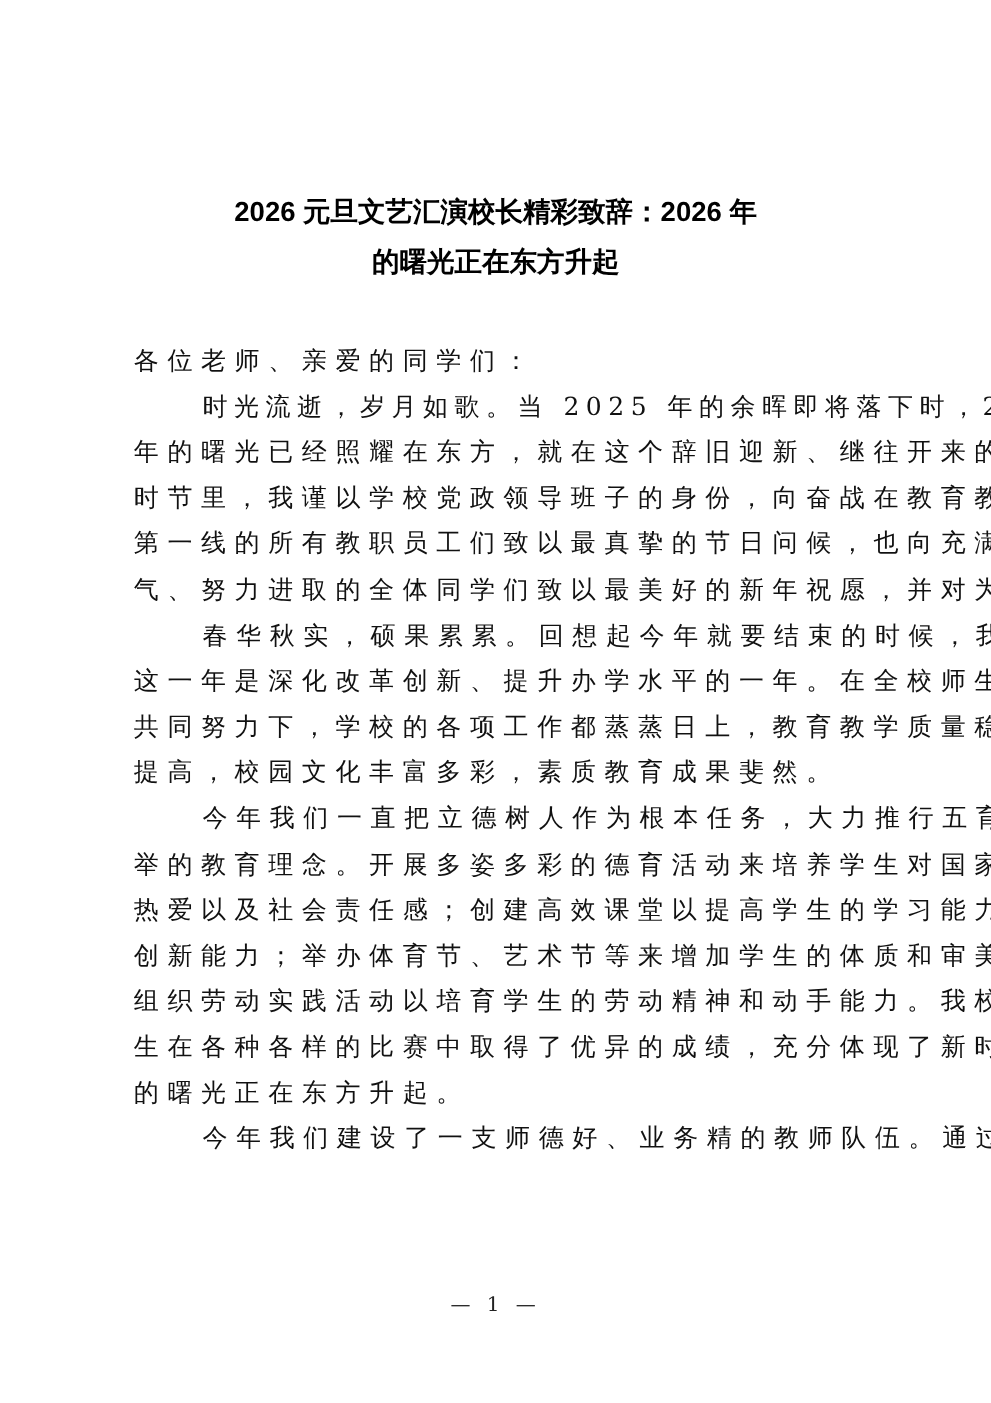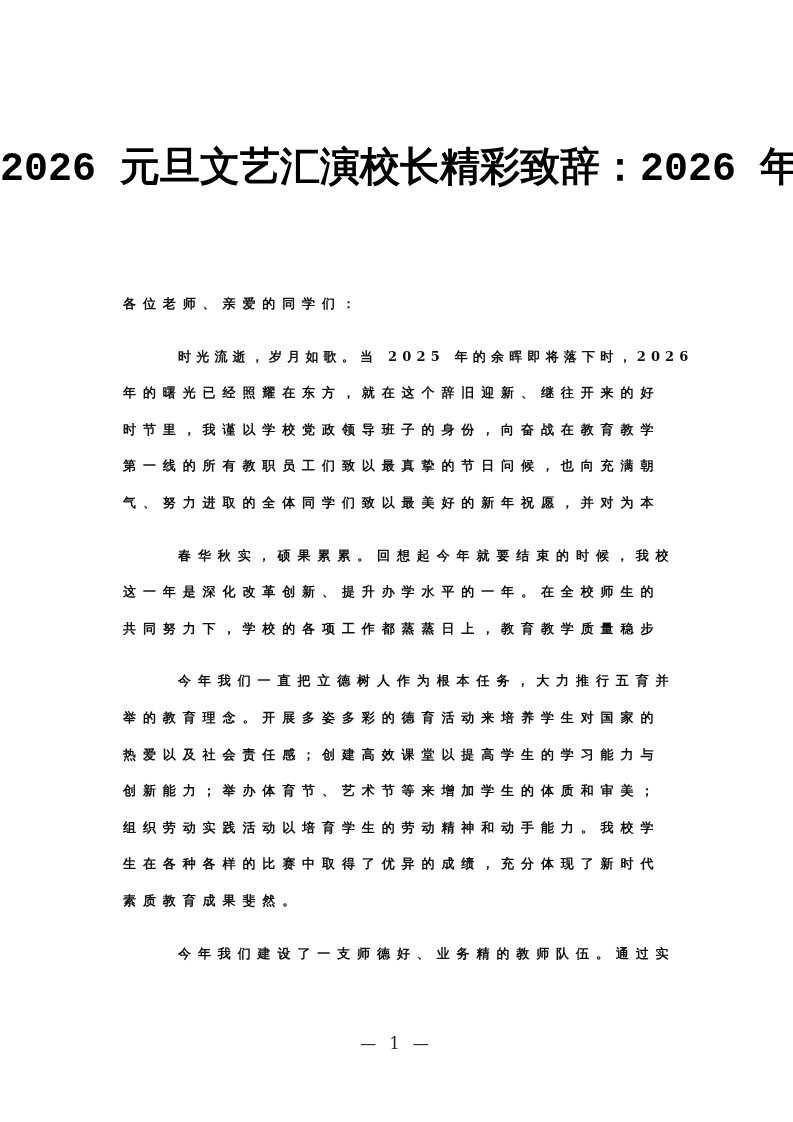--- a/index.html
+++ b/index.html
@@ -1,58 +1,60 @@
 <!DOCTYPE html>
 <html><head>
 <meta charset="utf-8">
 <style>
   html, body { margin:0; padding:0; background:#fff; }
   body { width:793px; height:1122px; position:relative; overflow:hidden;
          font-family: "DejaVu Serif", "Liberation Serif", serif; color:#111; }
-  .title { position:absolute; top:150px; left:0; width:793px; text-align:right;
-           font-family: Liberation Mono, monospace; font-weight:bold;
-           font-size:40px; line-height:40px; color:#000; }
+  .title { position:absolute; top:150px; left:0; width:793px; text-align:center;
+           font-family: Liberation Sans, sans-serif; font-weight:bold;
+           font-size:22px; line-height:40px; color:#000; }
   .title .line { display:block; }
   .body { position:absolute; top:270px; left:107px; width:582px; }
-  .p { font-size:13px; line-height:36.6px; letter-spacing:6.9px; text-align:justify;
-       margin:16px; white-space:normal; word-break:break-all;font-weight:bold; }
+  .p { font-size:20px; line-height:36.6px; letter-spacing:6.9px; text-align:justify;
+       margin:0; white-space:normal; word-break:break-all; }
   .line { display:block; white-space:nowrap; }
   .footer { position:absolute; top:1034px; left:0; width:793px; text-align:center;
             font-size:16px; color:#222; letter-spacing:4px; }
 </style>
 </head>
 <body>
 
 <div class="title">
   <span class="line">2026 元旦文艺汇演校长精彩致辞：2026 年</span>
+  <span class="line">的曙光正在东方升起</span>
 </div>
 
 <div class="body">
   <p class="p">
     <span class="line">各位老师、亲爱的同学们：</span>
   </p>
   <p class="p">
     <span class="line" style="padding-left:55px;letter-spacing:5.2px">时光流逝，岁月如歌。当 2025 年的余晖即将落下时，2026</span>
     <span class="line">年的曙光已经照耀在东方，就在这个辞旧迎新、继往开来的好</span>
     <span class="line">时节里，我谨以学校党政领导班子的身份，向奋战在教育教学</span>
     <span class="line">第一线的所有教职员工们致以最真挚的节日问候，也向充满朝</span>
     <span class="line">气、努力进取的全体同学们致以最美好的新年祝愿，并对为本</span>
   </p>
   <p class="p">
     <span class="line" style="padding-left:55px">春华秋实，硕果累累。回想起今年就要结束的时候，我校</span>
     <span class="line">这一年是深化改革创新、提升办学水平的一年。在全校师生的</span>
     <span class="line">共同努力下，学校的各项工作都蒸蒸日上，教育教学质量稳步</span>
+    <span class="line">提高，校园文化丰富多彩，素质教育成果斐然。</span>
   </p>
   <p class="p">
     <span class="line" style="padding-left:55px">今年我们一直把立德树人作为根本任务，大力推行五育并</span>
     <span class="line">举的教育理念。开展多姿多彩的德育活动来培养学生对国家的</span>
     <span class="line">热爱以及社会责任感；创建高效课堂以提高学生的学习能力与</span>
     <span class="line">创新能力；举办体育节、艺术节等来增加学生的体质和审美；</span>
     <span class="line">组织劳动实践活动以培育学生的劳动精神和动手能力。我校学</span>
     <span class="line">生在各种各样的比赛中取得了优异的成绩，充分体现了新时代</span>
-    <span class="line">素质教育成果斐然。</span>
+    <span class="line">的曙光正在东方升起。</span>
   </p>
   <p class="p">
     <span class="line" style="padding-left:55px">今年我们建设了一支师德好、业务精的教师队伍。通过实</span>
   </p>
 </div>
 
 <div class="footer">— 1 —</div>
 
 </body></html>

